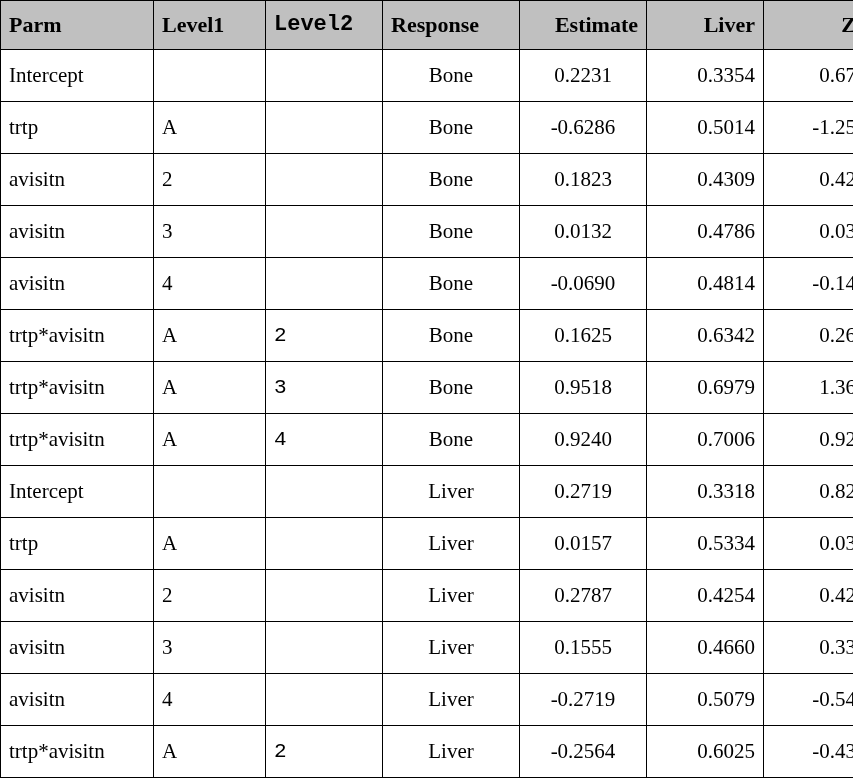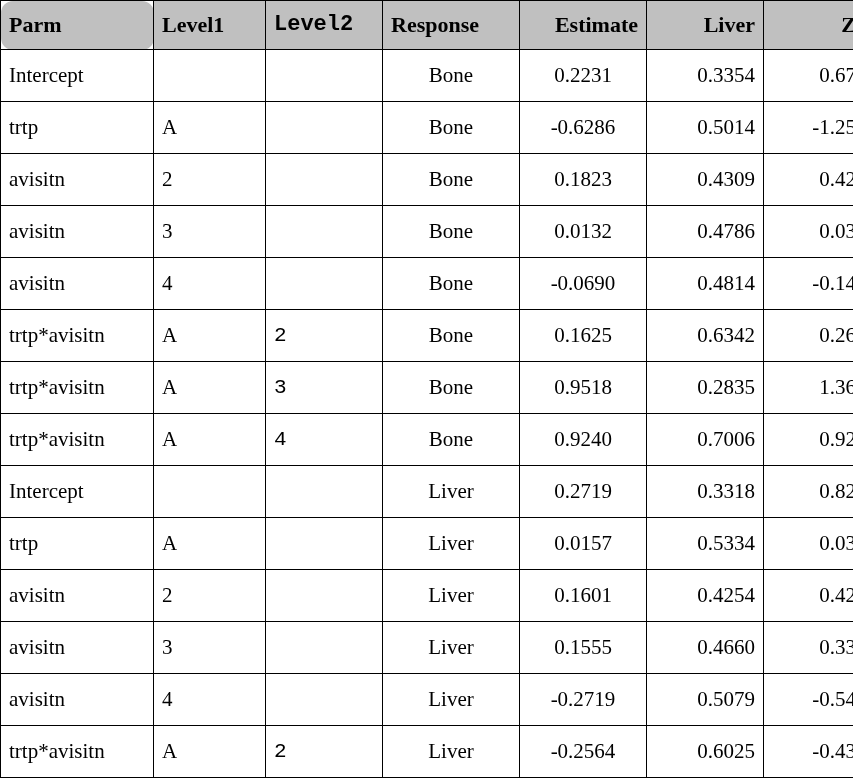--- a/index.html
+++ b/index.html
@@ -31,21 +31,21 @@
   #stats-table thead th {
     background: #c0c0c0;
     font-weight: bold;
     font-size: 22px;
     height: 42px;
   }
   #stats-table tbody td {
     background: #ffffff;
     height: 45px;
   }
-  .col-parm    { width: 136px; text-align: left; border-radius: 12px; }
+  .col-parm    { width: 136px; text-align: left; }
   .col-level1  { width: 95px;  text-align: left; }
   .col-level2  { width: 100px; text-align: left; font-family: Liberation Mono, monospace; }
   .col-response{ width: 120px; text-align: center; }
   .col-estimate{ width: 110px; text-align: center; }
   .col-stderr  { width: 100px; text-align: right; }
   .col-z       { width: 84px;  text-align: right; }
 
   thead .col-parm,
   thead .col-level1,
   thead .col-level2,
@@ -124,21 +124,21 @@
         <td class="col-estimate">0.1625</td>
         <td class="col-stderr">0.6342</td>
         <td class="col-z">0.26</td>
       </tr>
       <tr>
         <td class="col-parm">trtp*avisitn</td>
         <td class="col-level1">A</td>
         <td class="col-level2">3</td>
         <td class="col-response">Bone</td>
         <td class="col-estimate">0.9518</td>
-        <td class="col-stderr">0.2835</td>
+        <td class="col-stderr">0.6979</td>
         <td class="col-z">1.36</td>
       </tr>
       <tr>
         <td class="col-parm">trtp*avisitn</td>
         <td class="col-level1">A</td>
         <td class="col-level2">4</td>
         <td class="col-response">Bone</td>
         <td class="col-estimate">0.9240</td>
         <td class="col-stderr">0.7006</td>
         <td class="col-z">0.92</td>
@@ -159,21 +159,21 @@
         <td class="col-response">Liver</td>
         <td class="col-estimate">0.0157</td>
         <td class="col-stderr">0.5334</td>
         <td class="col-z">0.03</td>
       </tr>
       <tr>
         <td class="col-parm">avisitn</td>
         <td class="col-level1">2</td>
         <td class="col-level2"></td>
         <td class="col-response">Liver</td>
-        <td class="col-estimate">0.1601</td>
+        <td class="col-estimate">0.2787</td>
         <td class="col-stderr">0.4254</td>
         <td class="col-z">0.42</td>
       </tr>
       <tr>
         <td class="col-parm">avisitn</td>
         <td class="col-level1">3</td>
         <td class="col-level2"></td>
         <td class="col-response">Liver</td>
         <td class="col-estimate">0.1555</td>
         <td class="col-stderr">0.4660</td>

